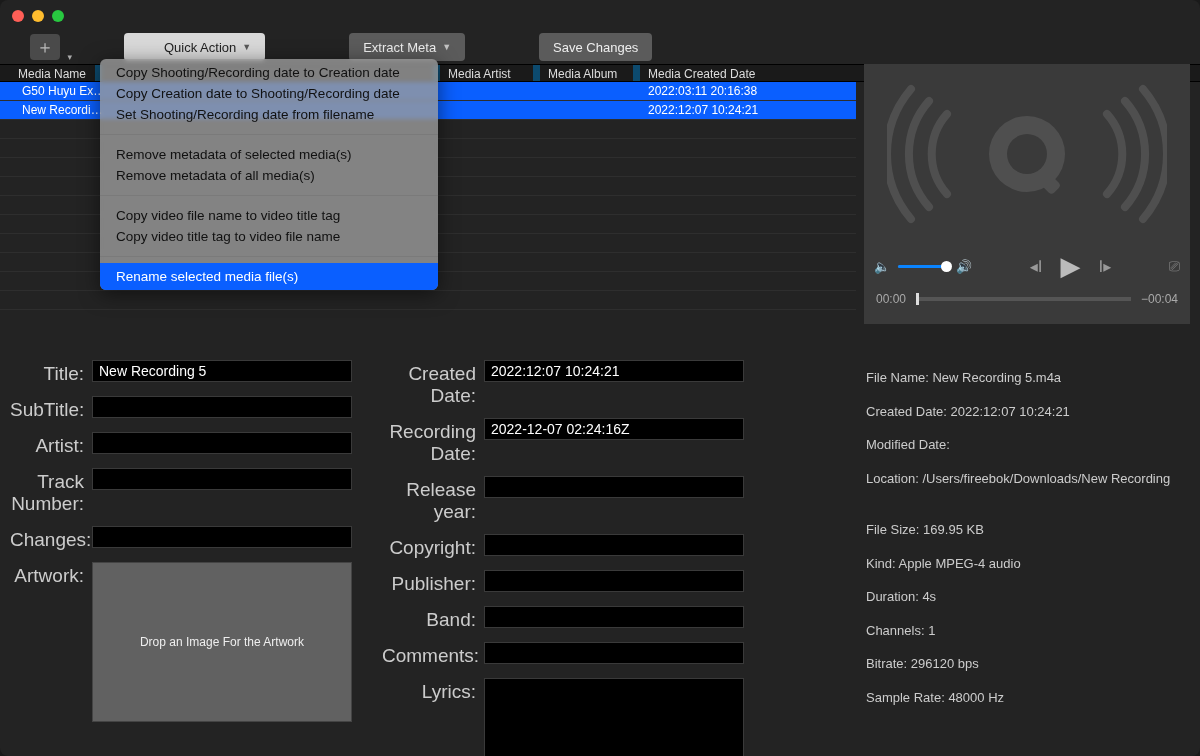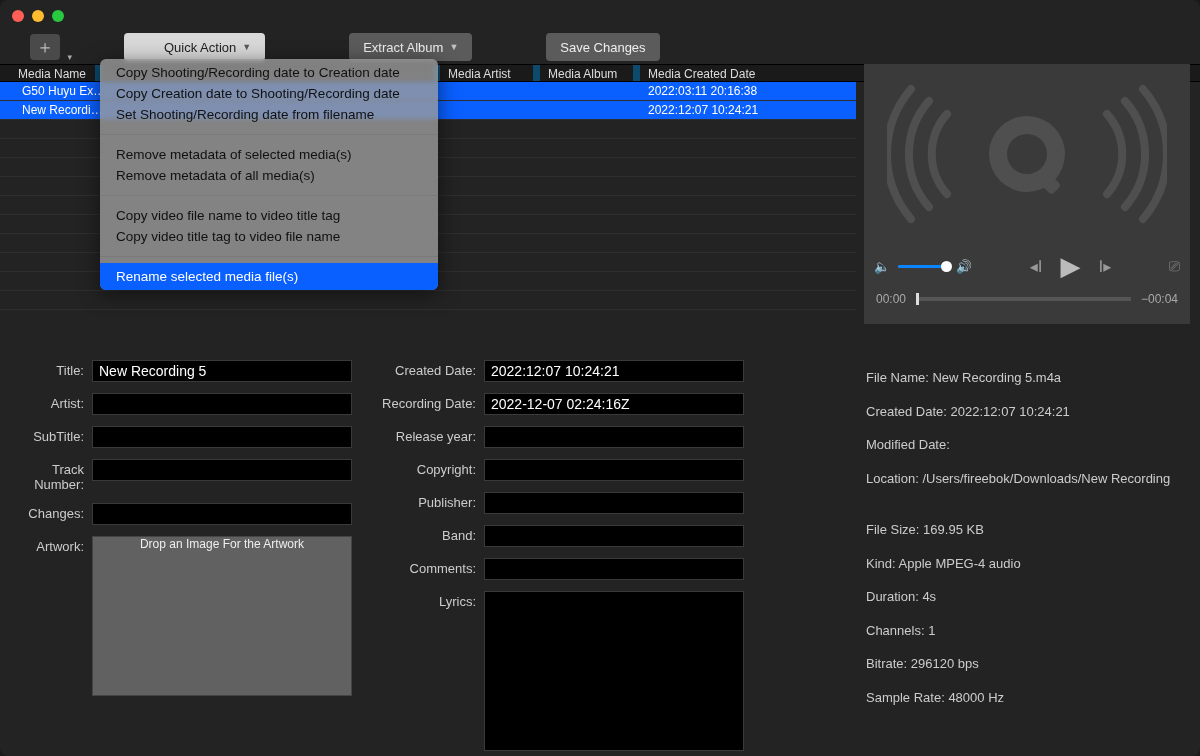--- a/index.html
+++ b/index.html
@@ -53,25 +53,25 @@
   .play-big { font-size: 26px; color:#bbb;}
   .airplay { color:#888; font-size:14px;}
   .prev-time { position:absolute; left:0; right:0; top: 220px; height:30px; display:flex; align-items:center; gap:10px; padding: 0 12px; color:#a9a9a9; font-size:12px;}
   .scrub { flex:1; height:4px; background:#555; position:relative;}
   .scrub-knob { position:absolute; left:0; top:-4px; width:3px; height:12px; background:#ddd;}
 
   
   .form { position:absolute; top: 360px; left: 10px; width: 760px; display:flex; gap: 30px; }
   .formcol { display:flex; flex-direction:column; gap: 11px; }
   .fld { display:flex; align-items:flex-start; }
-  .fld label { width: 82px; text-align:right; padding-right: 8px; font-size: 13px; color:#ccc; padding-top:3px;}
+  .fld label { width: 82px; text-align:right; padding-right: 8px; font-size: 19px; color:#ccc; padding-top:3px;}
   .formcol.right .fld label { width: 102px; }
   .fld .inp { width: 260px; height: 22px; background:#000; color:#fff; font-size:14px; padding: 2px 6px; border:1px solid #3a3a3a;}
   .fld .inp.tall { height: 160px; }
-  .artwork-drop { width: 260px; height: 160px; background:#616161; display:flex; align-items:flex-start; justify-content:center; font-size:12px; color:#eee; border:1px solid #444;}
+  .artwork-drop { width: 260px; height: 160px; background:#616161; display:flex; align-items:center; justify-content:center; font-size:12px; color:#eee; border:1px solid #444;}
 
   
   .infopanel { position:absolute; top: 368px; right: 14px; width: 320px; font-size:13px; color:#ccc; line-height: 1.5; display:flex; flex-direction:column; gap: 14px; }
   .infopanel div { white-space: nowrap; overflow:hidden; text-overflow: ellipsis;}
 </style>
 </head>
 <body>
 
 <div class="window">
 
@@ -83,21 +83,21 @@
 
   <div class="toolbar">
     <div class="btn-add">＋</div>
     <div style="width:40px"></div>
     <div class="btn light">
       <span>Quick Action</span>
       <span class="caret">▼</span>
     </div>
     <div style="width:60px"></div>
     <div class="btn">
-      <span>Extract Album</span>
+      <span>Extract Meta</span>
       <span class="caret">▼</span>
     </div>
     <div style="width:50px"></div>
     <div class="btn">
       <span>Save Changes</span>
     </div>
   </div>
 
   <div class="thead">
     <div class="th" style="width:92px">Media Name</div>
@@ -193,25 +193,25 @@
     </div>
   </div>
 
   <div class="form">
     <div class="formcol">
       <div class="fld">
           <label>Title:</label>
           <div class="inp">New Recording 5</div>
         </div>
       <div class="fld">
+          <label>SubTitle:</label>
+          <div class="inp"></div>
+        </div>
+      <div class="fld">
           <label>Artist:</label>
-          <div class="inp"></div>
-        </div>
-      <div class="fld">
-          <label>SubTitle:</label>
           <div class="inp"></div>
         </div>
       <div class="fld">
           <label>Track Number:</label>
           <div class="inp"></div>
         </div>
       <div class="fld">
           <label>Changes:</label>
           <div class="inp"></div>
         </div>

